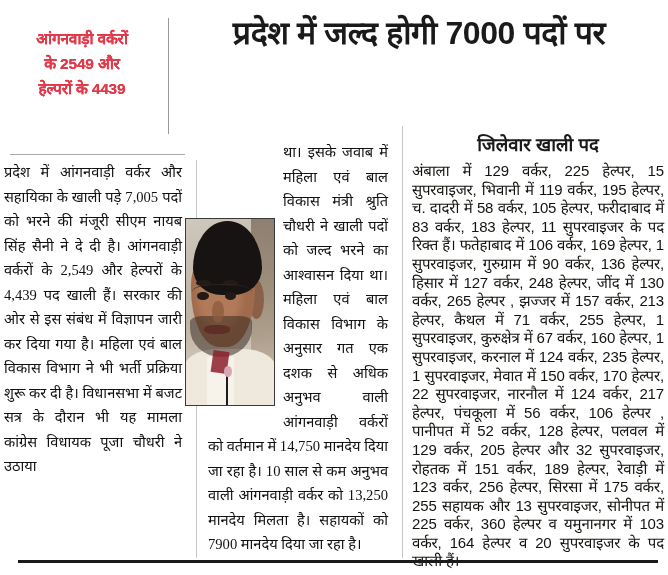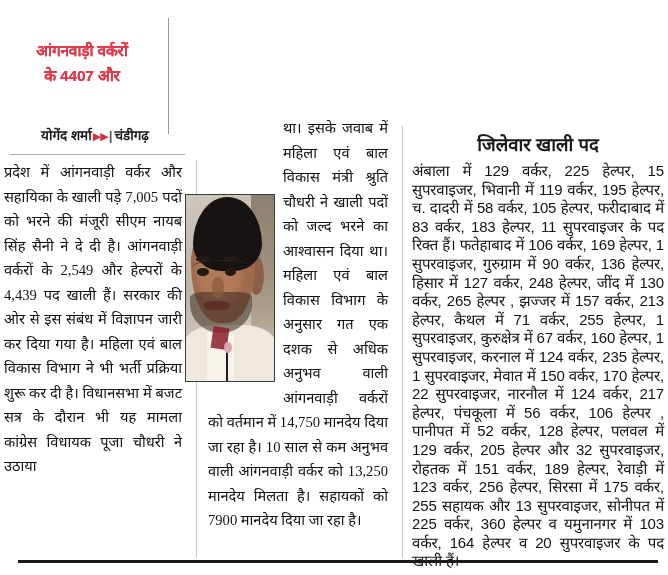--- a/index.html
+++ b/index.html
@@ -119,21 +119,21 @@
     font-family: "Liberation Serif", "DejaVu Serif", serif;
   }
   #col1 {
     left: 4px;
     top: 160px;
     width: 178px;
     height: 400px;
   }
   #col2 {
     left: 208px;
-    top: 116px;
+    top: 140px;
     width: 180px;
     height: 430px;
   }
   .col-divider-1 {
     position: absolute;
     left: 196px;
     top: 160px;
     width: 1px;
     height: 398px;
     background: #c8c8c8;
@@ -323,32 +323,31 @@
 </style>
 </head>
 <body>
 
 <div id="page">
 
   <div class="top-band">
 
     <div class="kicker-box">
       <span class="kicker-line">आंगनवाड़ी वर्करों</span>
-      <span class="kicker-line">के 4407 और</span>
+      <span class="kicker-line">के 2549 और</span>
+      <span class="kicker-line">हेल्परों के 4439</span>
     </div>
 
     <div class="kicker-divider"></div>
 
     <div class="headline">
+      <span class="hl-line">प्रदेश में जल्द होगी 7000 पदों पर</span>
     </div>
   </div>
 
-  <div class="byline-wrap">
-    <span class="byline"><span>योगेंद शर्मा</span><span class="arrows">▶▶</span><span class="sep">|</span><span>चंडीगढ़</span></span>
-  </div>
   <div class="byline-rule"></div>
 
   <div class="col-divider-1"></div>
   <div class="col-divider-2"></div>
 
   <div class="col" id="col1">प्रदेश में आंगनवाड़ी वर्कर और सहायिका के खाली पड़े 7,005 पदों को भरने की मंजूरी सीएम नायब सिंह सैनी ने दे दी है। आंगनवाड़ी वर्करों के 2,549 और हेल्परों के 4,439 पद खाली हैं। सरकार की ओर से इस संबंध में विज्ञापन जारी कर दिया गया है। महिला एवं बाल विकास विभाग ने भी भर्ती प्रक्रिया शुरू कर दी है। विधानसभा में बजट सत्र के दौरान भी यह मामला कांग्रेस विधायक पूजा चौधरी ने उठाया</div>
 
   <div class="col" id="col2">
     <div class="photo">
       <div class="ph-bg"></div>

